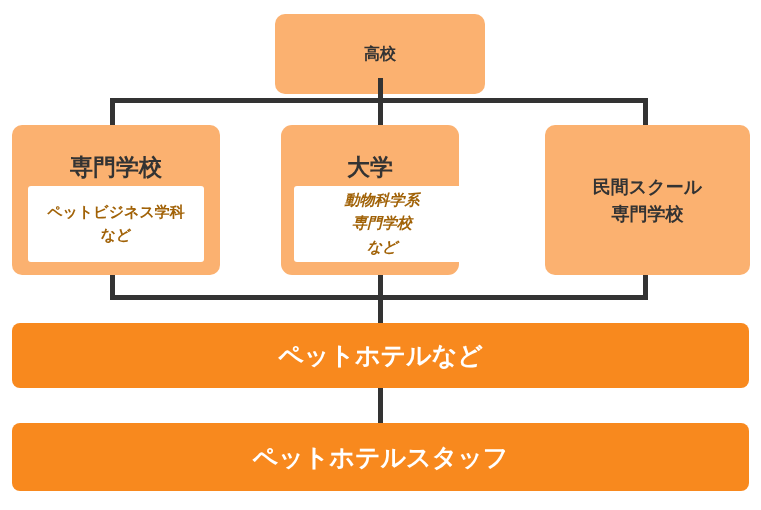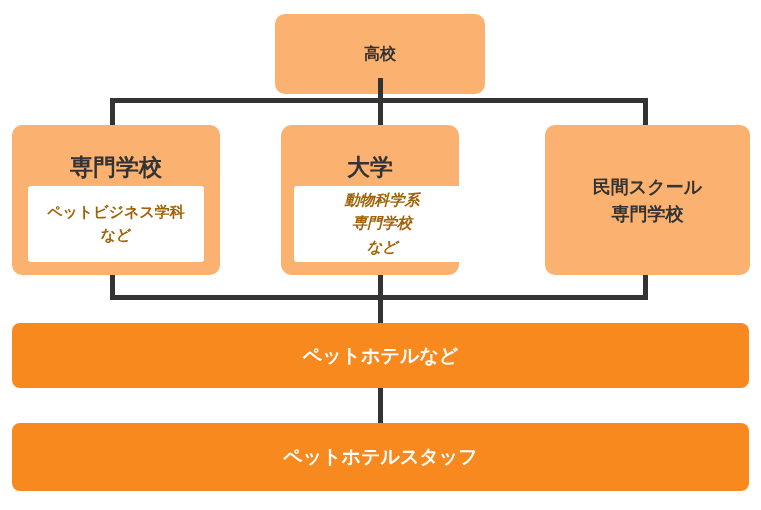--- a/index.html
+++ b/index.html
@@ -59,21 +59,21 @@
     color: #a16207;
   }
   .node-uni .inner-box { left: 13px; font-style: italic; }
   .bar {
     position: absolute;
     left: 12px; width: 737px;
     background: #F8891E;
     border-radius: 8px;
     display: flex; align-items: center; justify-content: center;
     color: #ffffff;
-    font-size: 19px; font-weight: bold;
+    font-size: 25px; font-weight: bold;
   }
   .bar-1 { top: 323px; height: 65px; }
   .bar-2 { top: 423px; height: 68px; }
   .line {
     position: absolute;
     background: #333333;
   }
   
   .v-top-mid   { left: 378px; top: 78px;  width: 5px; height: 47px; }
   .h-top       { left: 110px; top: 98px;  width: 538px; height: 5px; }

